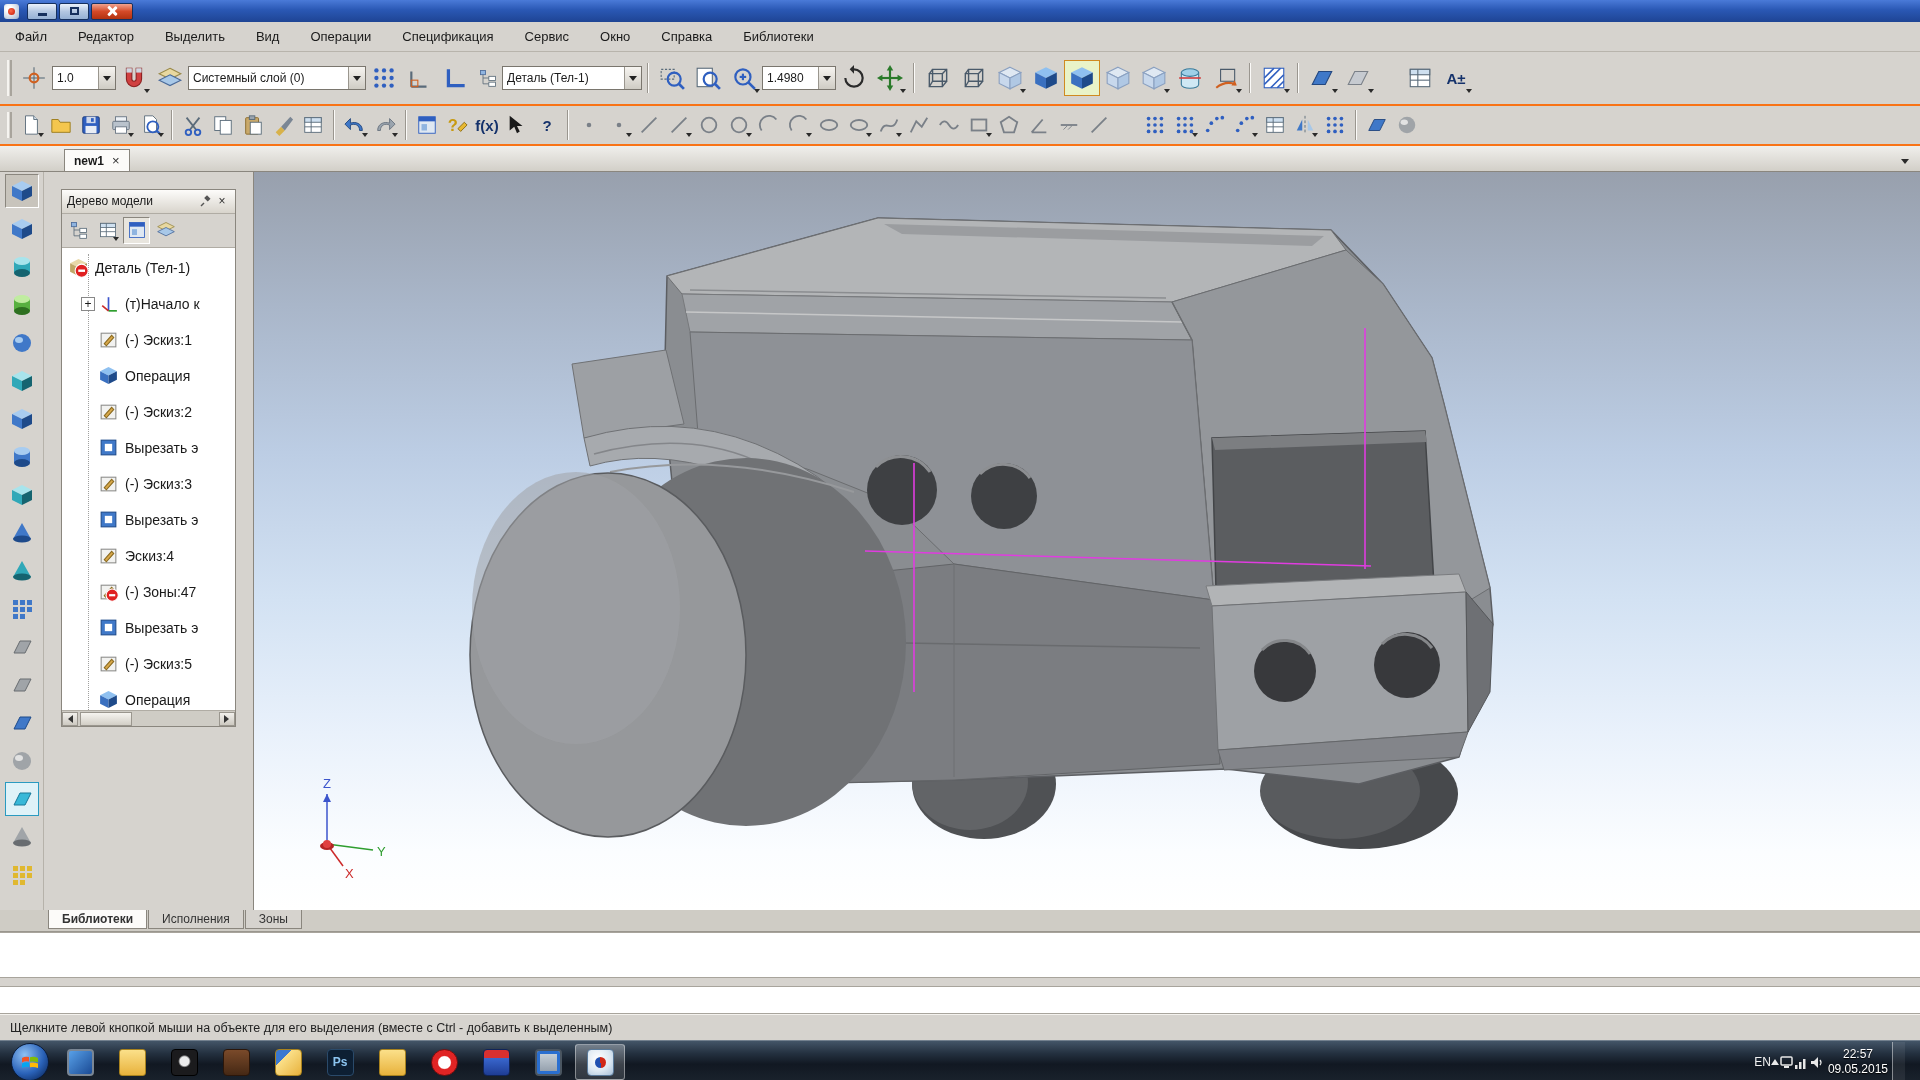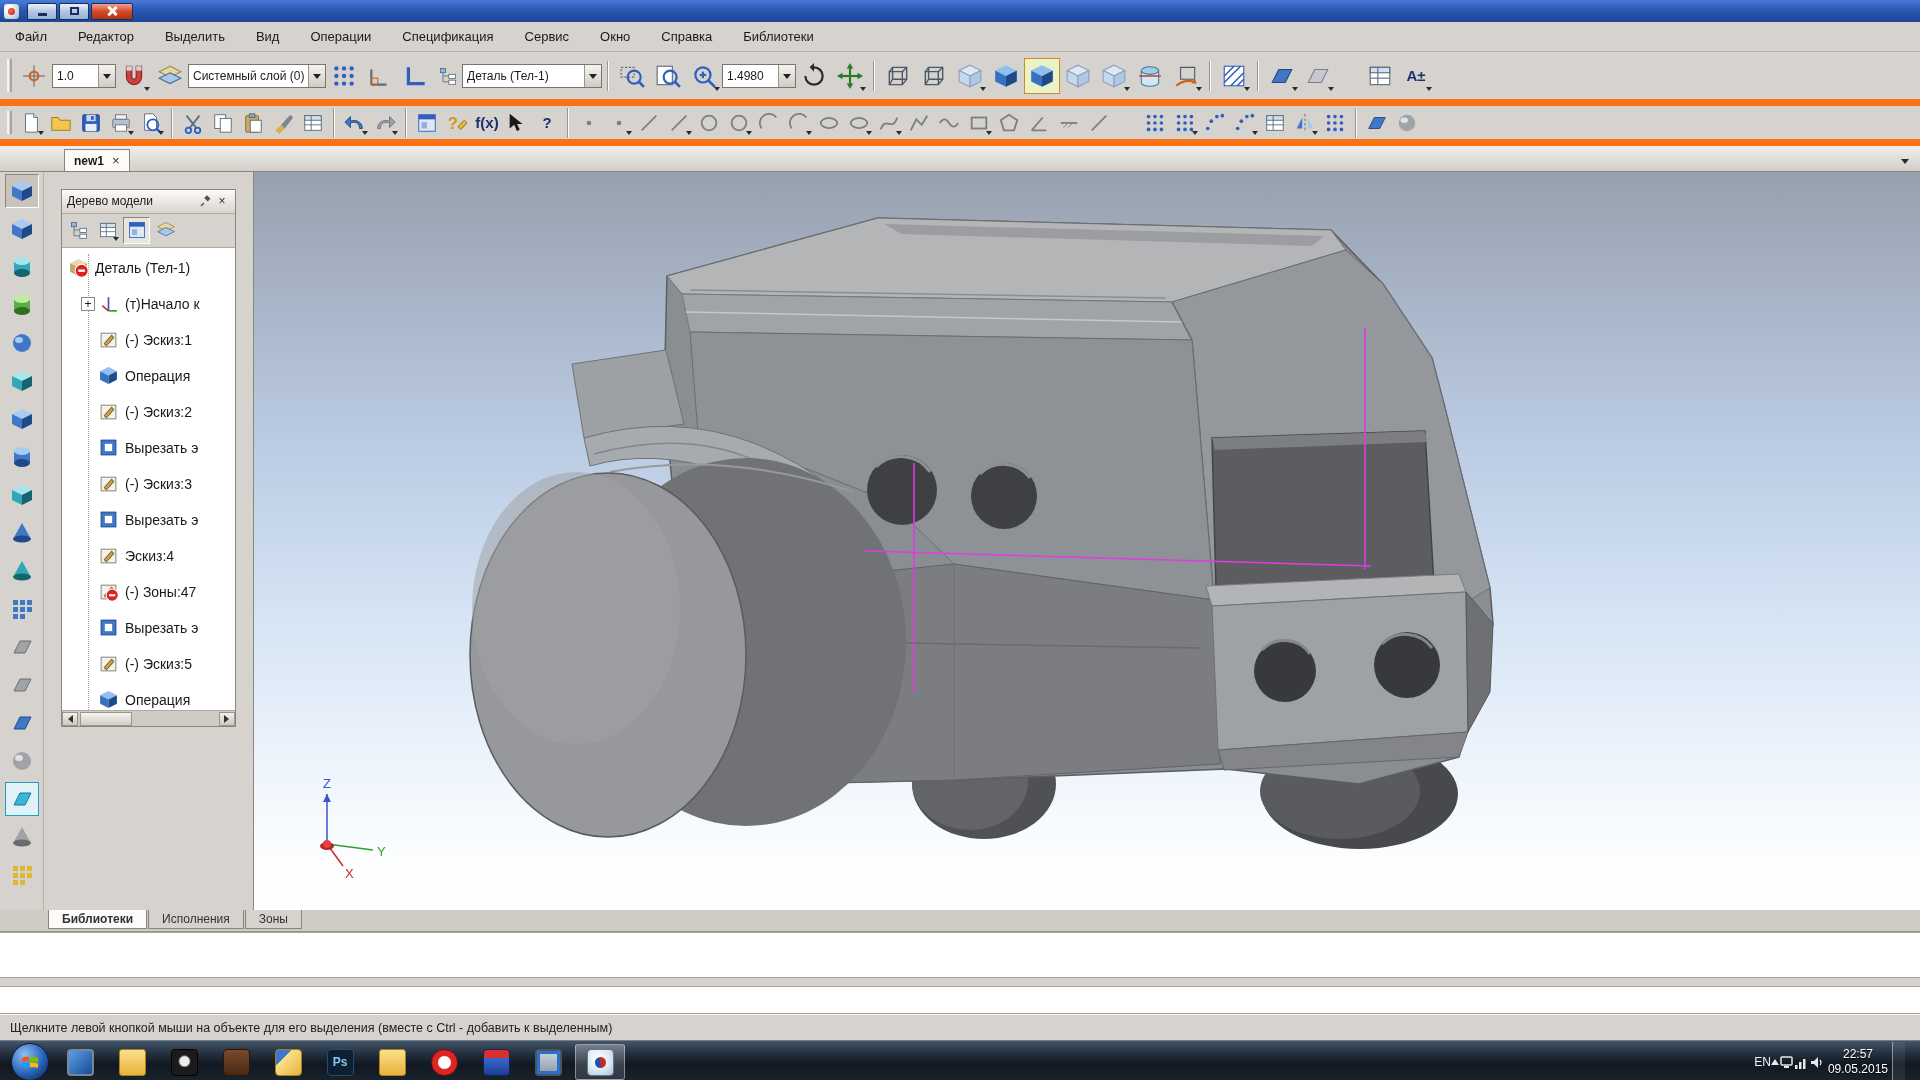--- a/index.html
+++ b/index.html
@@ -14,21 +14,21 @@
 .wbtn.close{width:42px;background:linear-gradient(#f0a28e,#d44a28 50%,#b23210)}
 .g-min{width:9px;height:3px;background:#16305e;margin-top:7px}
 .g-max{width:9px;height:8px;border:2px solid #16305e}
 .g-close{position:relative;width:12px;height:12px}
 .g-close::before,.g-close::after{content:"";position:absolute;left:5px;top:0;width:2.5px;height:12px;background:#fff;border-radius:1px}
 .g-close::before{transform:rotate(45deg)}.g-close::after{transform:rotate(-45deg)}
 
 #menubar{height:30px;background:#d6d3ce;border-bottom:1px solid #b8b4ac;display:flex;align-items:center;padding:0 6px;gap:13px}
 .mitem{padding:4px 9px;font-size:13px}
 
-.tb{background:#d6d3ce;border-bottom:7px solid #f97316;display:flex;align-items:center;padding:0 3px;position:relative}
+.tb{background:#d6d3ce;border-bottom:2px solid #f97316;display:flex;align-items:center;padding:0 3px;position:relative}
 #toolbar1{height:54px}
 #toolbar2{height:40px}
 .grip{width:5px;height:70%;border-left:2px solid #f6f4f0;border-right:2px solid #a8a49c;margin:0 4px}
 .tbtn{width:36px;height:36px;display:flex;align-items:center;justify-content:center;border:1px solid transparent;position:relative;flex:none}
 .tbtn svg{width:26px;height:26px}
 #toolbar2 .tbtn{width:30px;height:30px}
 #toolbar2 .tbtn svg{width:22px;height:22px}
 .tbtn.sm{width:28px;height:28px}
 .tbtn.sm svg{width:20px;height:20px}
 .tbtn.pressed{background:#e9f3c8;border:1px solid #d08a20}
@@ -476,21 +476,21 @@
   <span class="tbtn has-dd">
       <svg>
         <use href="#i-magnet"></use>
       </svg>
     </span>
   <span class="tbtn">
       <svg>
         <use href="#i-layers"></use>
       </svg>
     </span>
-  <div class="combo" style="width:138px">
+  <div class="combo" style="width:178px">
     <span class="val">Системный слой (0)</span>
     <span class="cdd"></span>
   </div>
   <span class="tbtn">
       <svg>
         <use href="#i-dots"></use>
       </svg>
     </span>
   <span class="tbtn">
       <svg>

